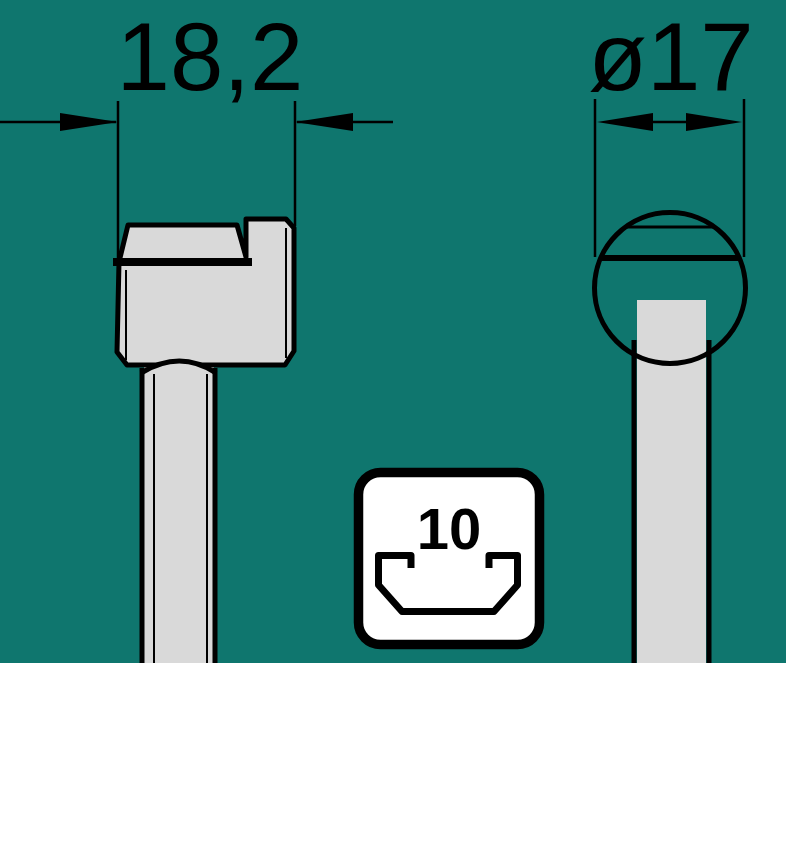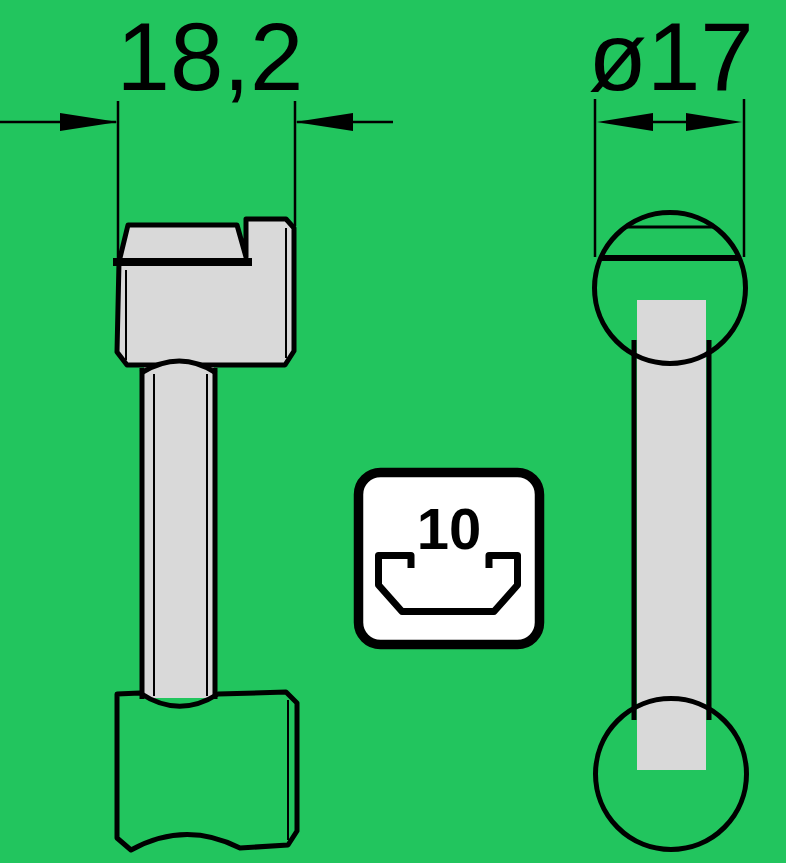--- a/index.html
+++ b/index.html
@@ -2,23 +2,23 @@
 <html><head>
 <meta charset="utf-8">
 <style>
   html, body {
     margin: 0;
     padding: 0;
     background: #ffffff;
   }
   .canvas-wrap {
     width: 786px;
-    height: 863px;
+    height: 663px;
     position: relative;
-    background: #22c55e;
+    background: #0f766e;
     overflow: hidden;
   }
   svg { display: block; }
   .outline        { fill: none; stroke: #000; stroke-width: 5; }
   .outline-join   { stroke-linejoin: round; }
   .thickline      { fill: none; stroke: #000; stroke-width: 8; }
   .thinline       { fill: none; stroke: #000; stroke-width: 2; }
   .chord-thin     { fill: none; stroke: #000; stroke-width: 3; }
   .chord-thick    { fill: none; stroke: #000; stroke-width: 6; }
   .dimline        { fill: none; stroke: #000; stroke-width: 2.5; }

